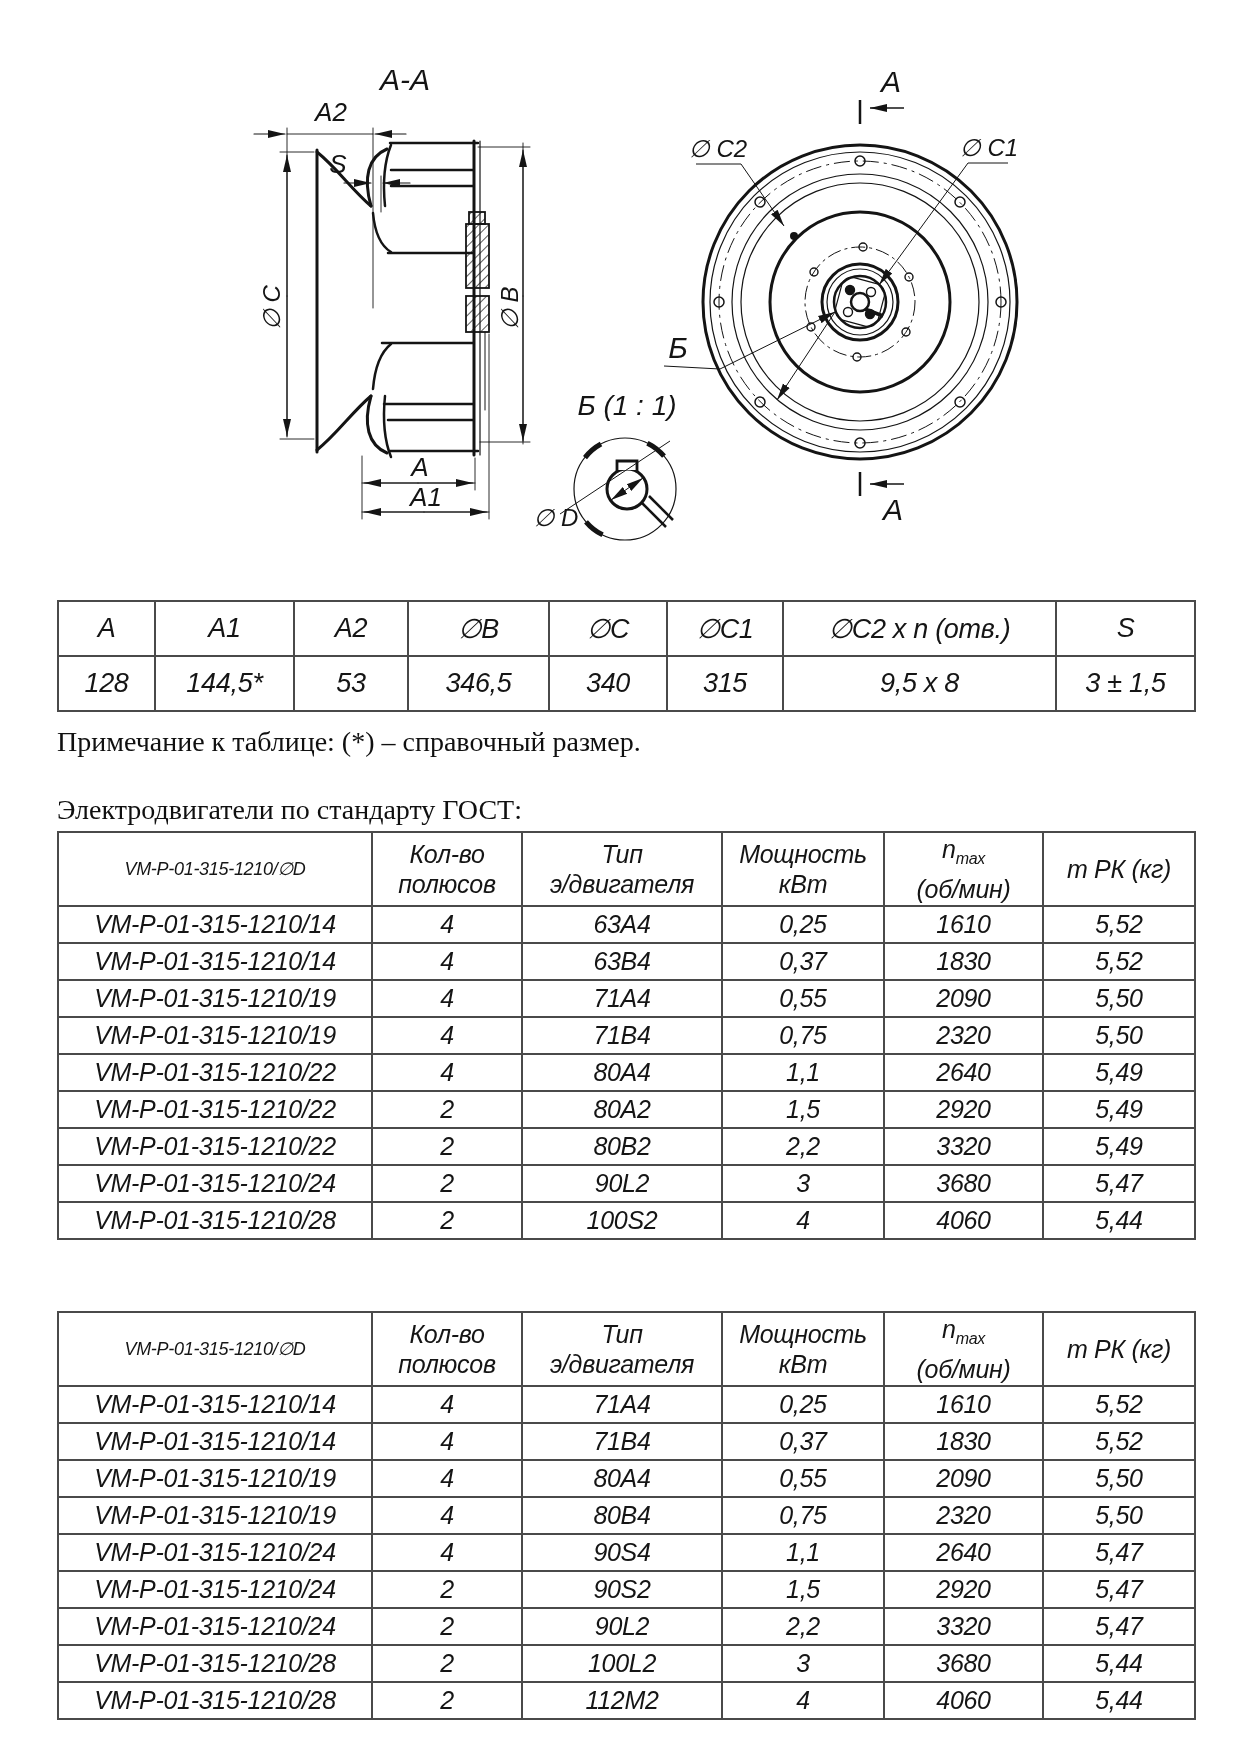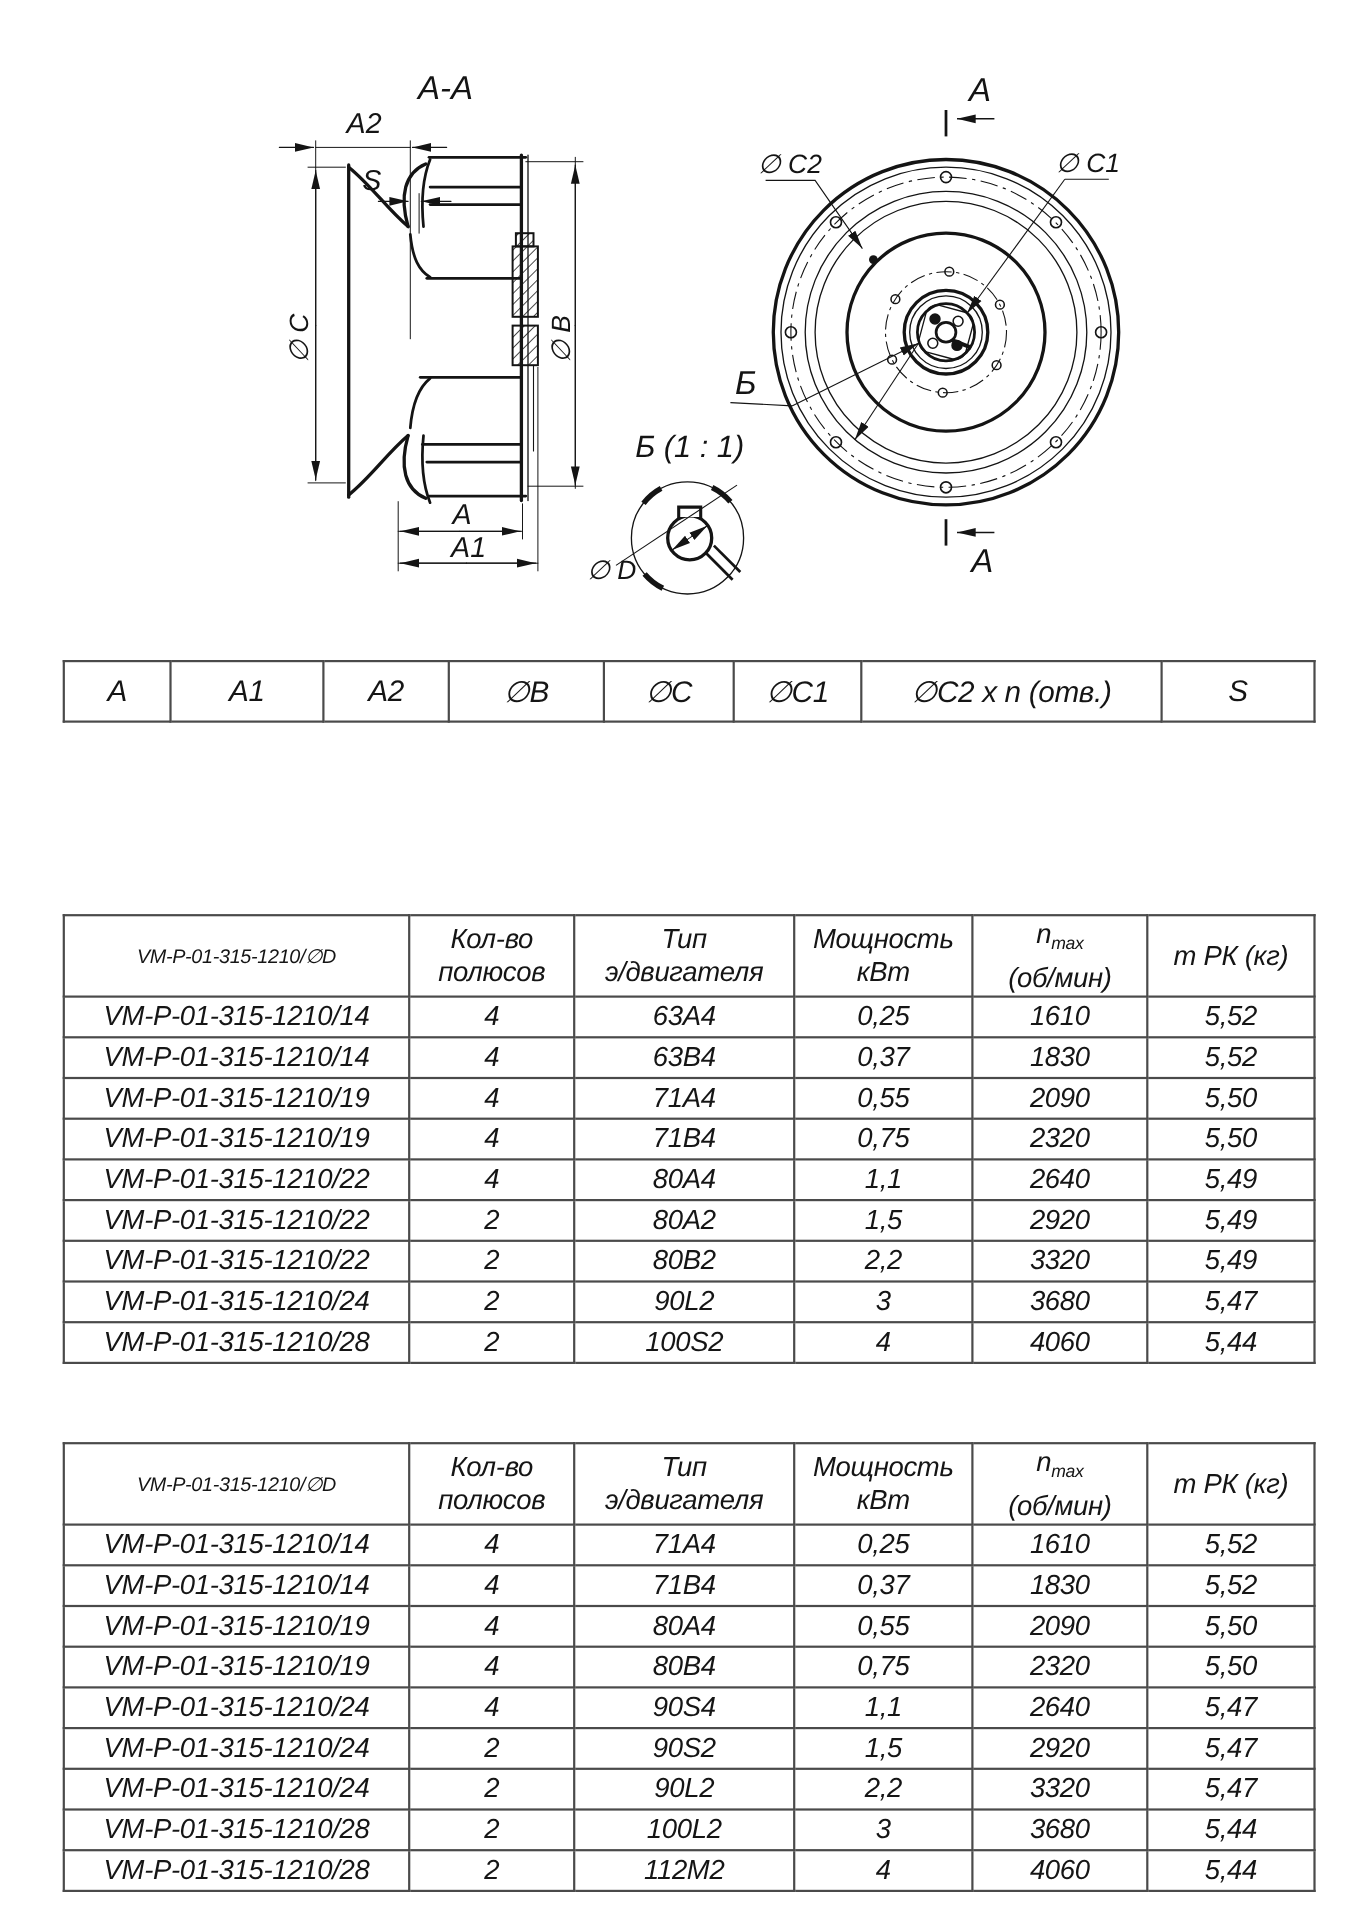--- a/index.html
+++ b/index.html
@@ -221,24 +221,36 @@
         <tr class="hdr">
       <td>A</td>
       <td>A1</td>
       <td>A2</td>
       <td>∅B</td>
       <td>∅C</td>
       <td>∅C1</td>
       <td>∅C2 x n (отв.)</td>
       <td>S</td>
     </tr>
+    <tr>
+      <td>128</td>
+      <td>144,5*</td>
+      <td>53</td>
+      <td>346,5</td>
+      <td>340</td>
+      <td>315</td>
+      <td>9,5 x 8</td>
+      <td>3 ± 1,5</td>
+    </tr>
   </tbody>
     </table>
 
-
+  <div class="serif-line" style="top:726px">Примечание к таблице: (*) – справочный размер.</div>
+
+  <div class="serif-line" style="top:794px">Электродвигатели по стандарту ГОСТ:</div>
 
   <table class="motor-table t-gost">
     <colgroup>
       <col style="width:314px">
         <col style="width:150px">
         <col style="width:200px">
       <col style="width:162px">
         <col style="width:159px">
         <col style="width:152px">
     </colgroup>

